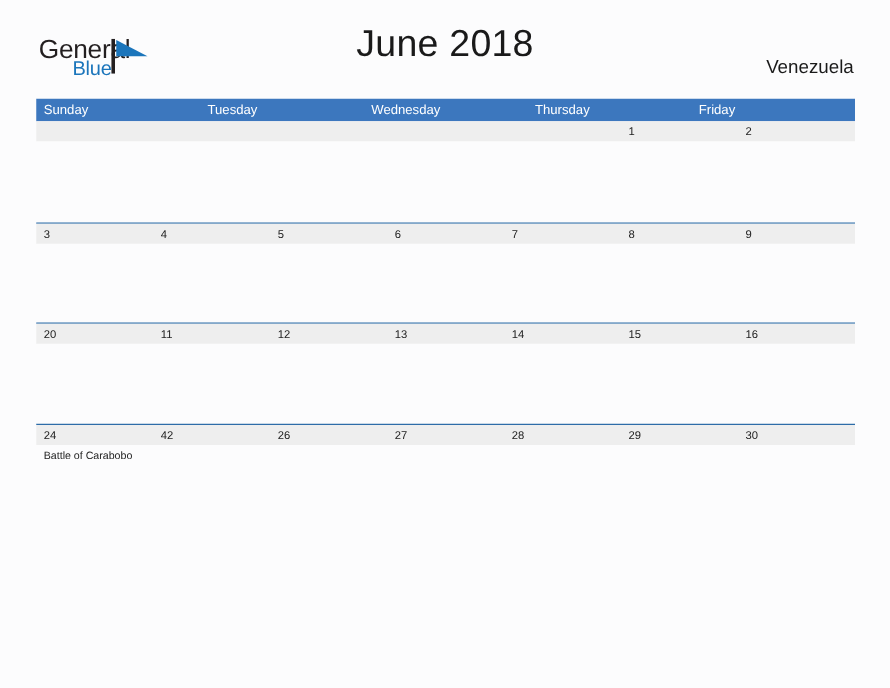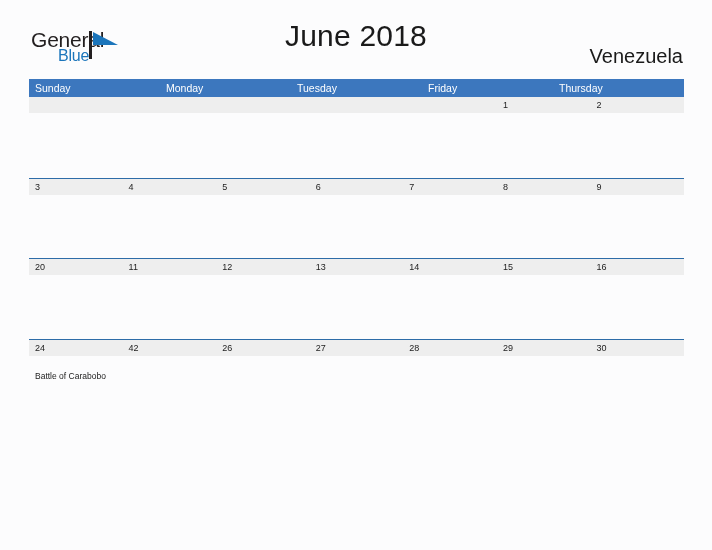--- a/index.html
+++ b/index.html
@@ -73,21 +73,21 @@
     color: #1a1a1a;
     font-family: "Liberation Sans", sans-serif;
     font-weight: normal;
     letter-spacing: 0.2px;
   }
 
   .country {
     position: absolute;
     right: 29px;
     top: 45px;
-    font-size: 20px;
+    font-size: 15px;
     color: #1a1a1a;
     font-family: "Liberation Sans", sans-serif;
   }
 
   
   .calendar {
     position: absolute;
     left: 29px;
     top: 79px;
     width: 655px;
@@ -133,21 +133,20 @@
     color: #222222;
     padding-left: 6px;
     box-sizing: border-box;
     line-height: 16px;
     font-family: "Liberation Sans", sans-serif;
   }
   .event-strip {
     display: flex;
     width: 100%;
     background: transparent;
-    margin-top: 12px;
   }
   .event-cell {
     flex: 1 1 0;
     font-size: 8.5px;
     color: #222222;
     padding-left: 6px;
     padding-top: 3px;
     box-sizing: border-box;
     line-height: 11px;
     font-family: "Liberation Sans", sans-serif;
@@ -173,24 +172,24 @@
     </div>
 
     <div class="month-title">June 2018</div>
 
     <div class="country">Venezuela</div>
   </div>
 
   <div class="calendar">
     <div class="weekday-header" id="weekday-header">
         <div class="weekday-cell">Sunday</div>
-        <div class="weekday-cell">Monday</div>
         <div class="weekday-cell">Tuesday</div>
+        <div class="weekday-cell">Wednesday</div>
+        <div class="weekday-cell">Thursday</div>
         <div class="weekday-cell">Friday</div>
-        <div class="weekday-cell">Thursday</div>
       </div>
     <div id="weeks-container">
         <div class="week-row">
           <div class="day-strip">
             <div class="day-num-cell"></div>
             <div class="day-num-cell"></div>
             <div class="day-num-cell"></div>
             <div class="day-num-cell"></div>
             <div class="day-num-cell"></div>
             <div class="day-num-cell">1</div>

